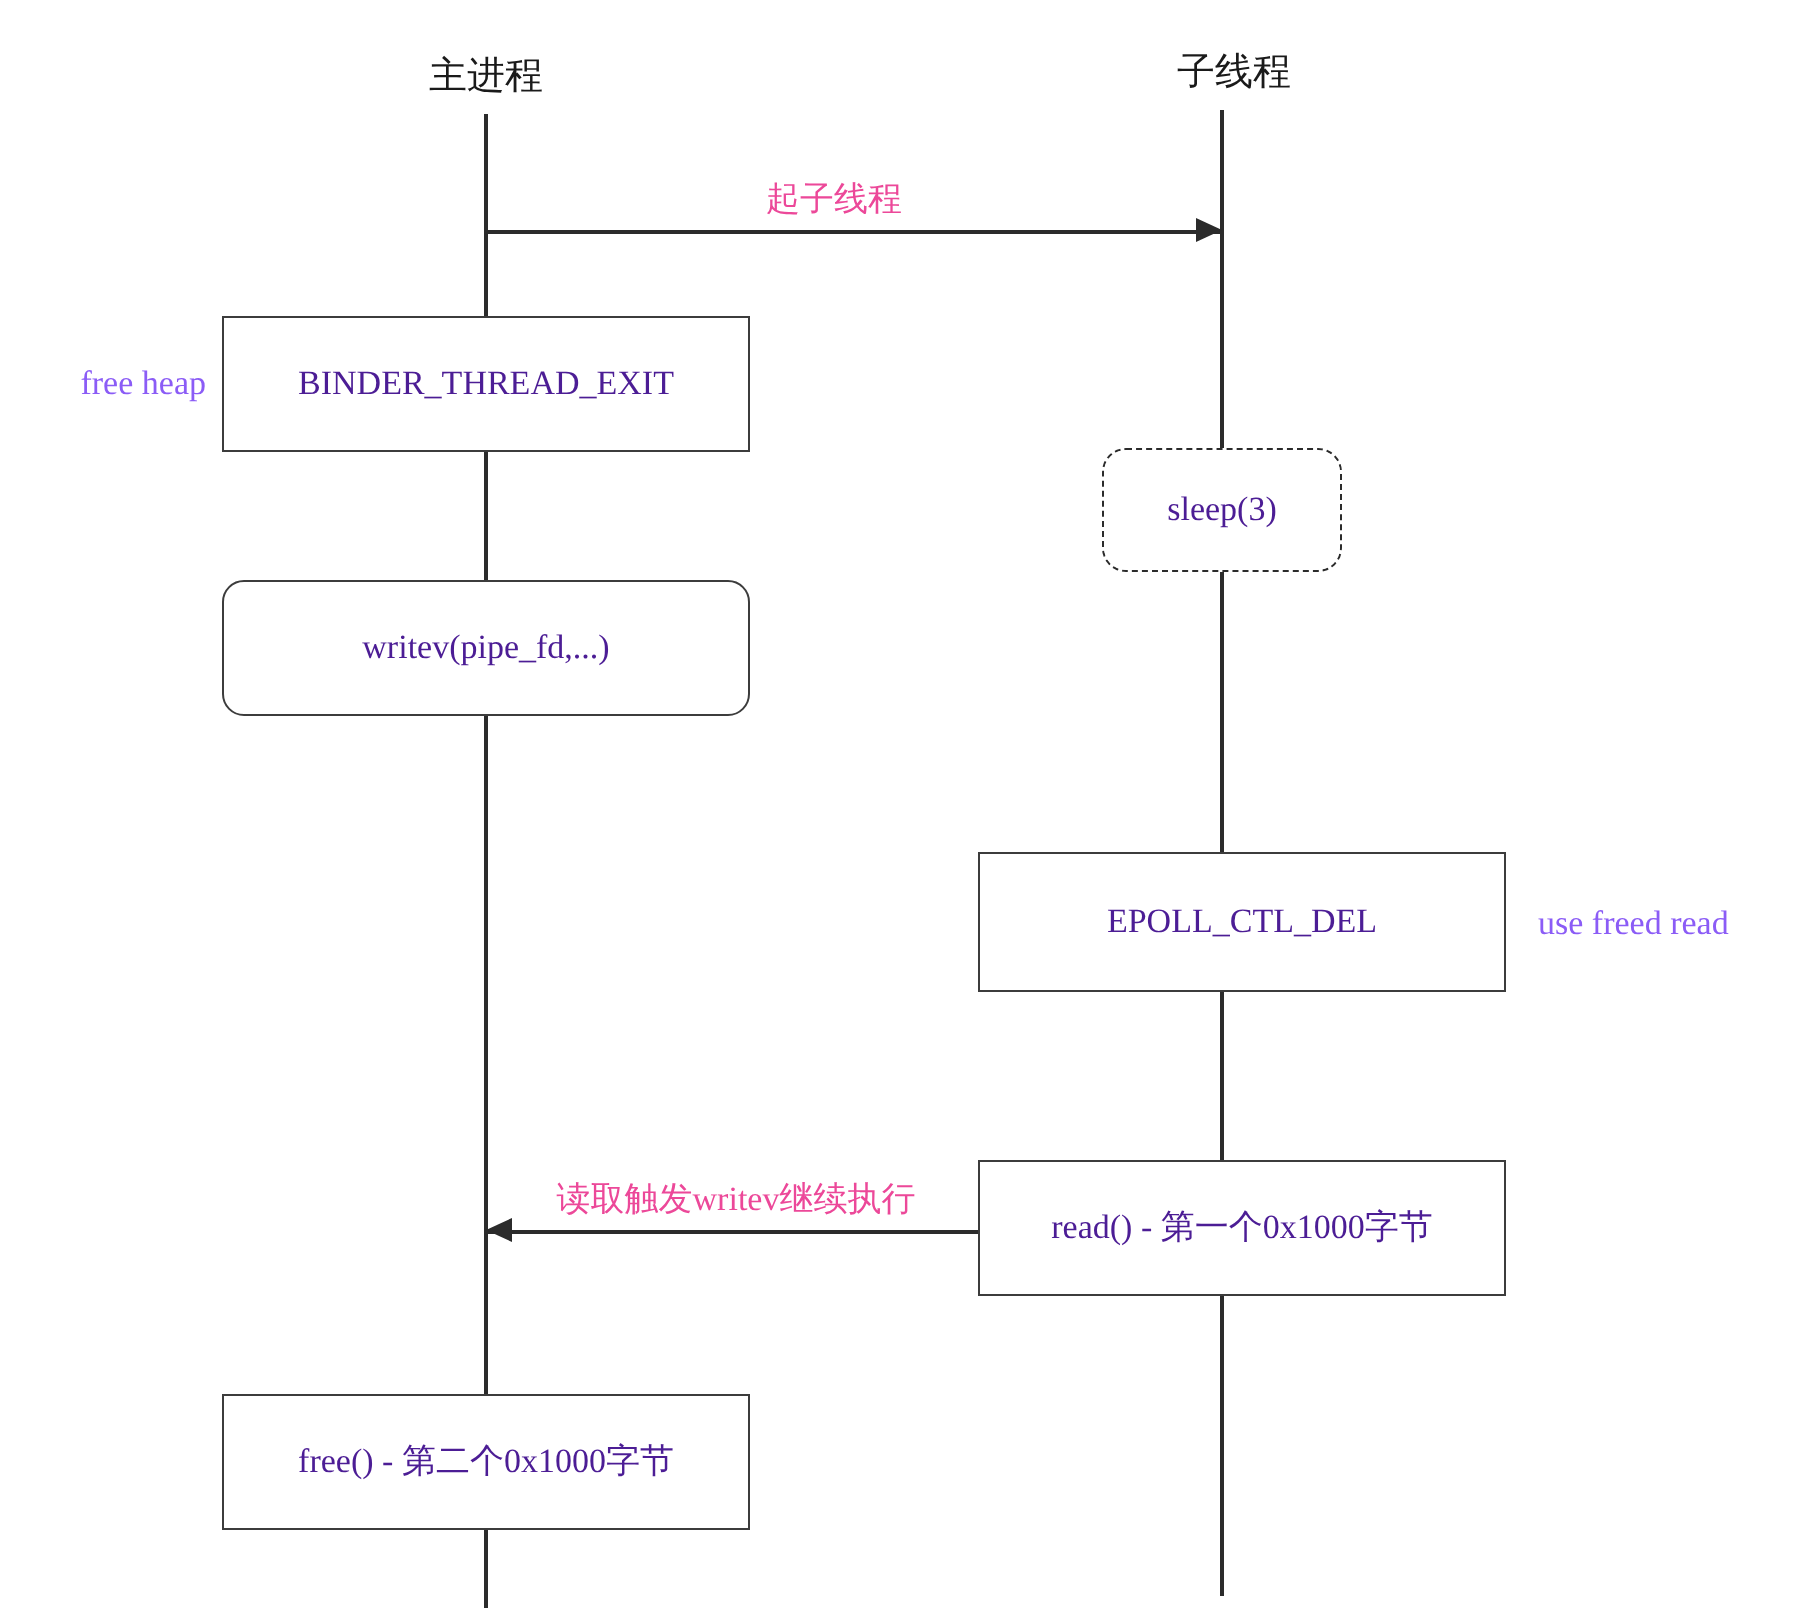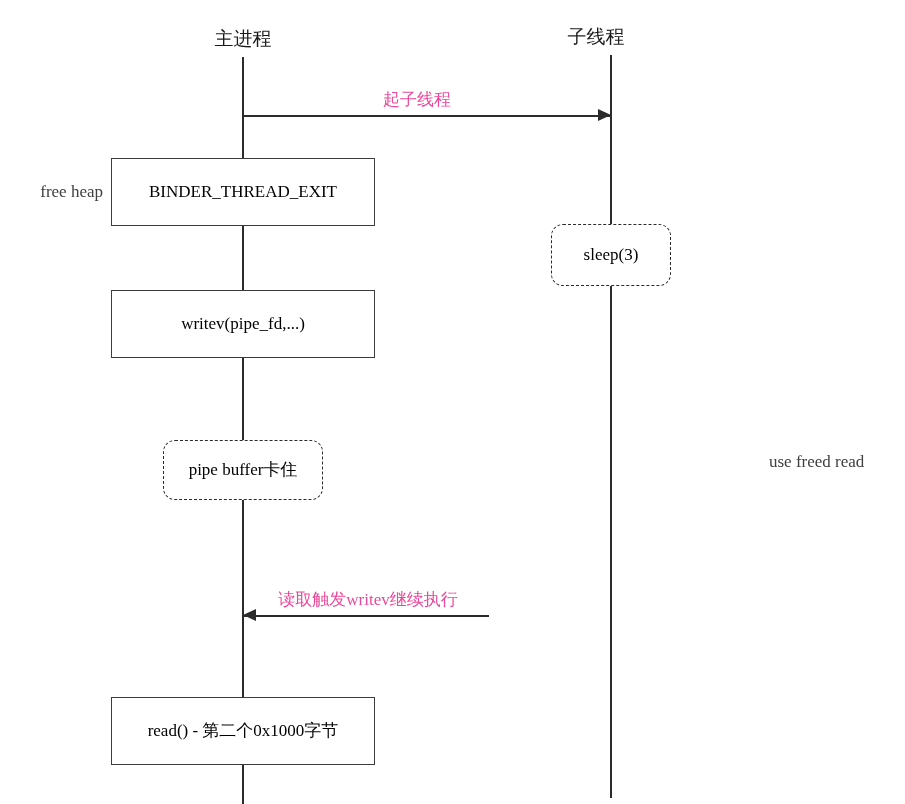--- a/index.html
+++ b/index.html
@@ -31,21 +31,21 @@
     background: #2b2b2b;
     transform: translateX(-1px);
   }
   .node {
     position: absolute;
     box-sizing: border-box;
     display: flex;
     align-items: center;
     justify-content: center;
     background: #ffffff;
-    color: #000000;
+    color: #4c1d95;
     font-size: 17px;
     line-height: 1.2;
     text-align: center;
     z-index: 3;
   }
   .node.solid {
     border: 1.6px solid #3c3c3c;
   }
   .node.dashed {
     border: 1.8px dashed #2b2b2b;
@@ -78,71 +78,74 @@
     border-left: 13px solid #2b2b2b;
   }
   .arrowhead.left {
     border-top: 6.5px solid transparent;
     border-bottom: 6.5px solid transparent;
     border-right: 13px solid #2b2b2b;
   }
   .side-note {
     position: absolute;
     font-size: 17px;
-    color: #404040;
+    color: #8b5cf6;
     white-space: nowrap;
     line-height: 1;
     z-index: 4;
   }
   .side-note.right-of {
     text-align: left;
   }
   .side-note.left-of {
     text-align: right;
     transform: translateX(-100%);
   }
 </style>
 </head>
 <body>
 
 <div id="canvas">
 
   <div class="lifeline-title" style="left:243px; top:14px;">主进程</div>
   <div class="lifeline" style="left:243px; top:42px; height:754px;"></div>
 
-  <div class="lifeline-title" style="left:596px; top:12px;">子线程</div>
+  <div class="lifeline-title" style="left:617px; top:12px;">子线程</div>
   <div class="lifeline" style="left:611px; top:40px; height:743px;"></div>
 
   <div class="msg-line" style="left:243px; top:100px; width:368px;"></div>
   <div class="arrowhead right" style="left:598px; top:94px;"></div>
   <div class="msg-label" style="left:417px; top:76px;">起子线程</div>
 
   <div class="msg-line" style="left:243px; top:600px; width:246px;"></div>
   <div class="arrowhead left" style="left:243px; top:594px;"></div>
   <div class="msg-label" style="left:368px; top:576px;text-align:right;">读取触发writev继续执行</div>
 
   <div class="node solid" style="left:111px; top:143px; width:264px; height:68px;">
     <span>BINDER_THREAD_EXIT</span>
   </div>
 
-  <div class="node solid" style="left:111px; top:275px; width:264px; height:68px;">
+  <div class="node solid" style="left:111px; top:275px; width:264px; height:68px;border-radius:11px;">
     <span>writev(pipe_fd,...)</span>
   </div>
 
-  <div class="node dashed" style="left:163px; top:425px; width:160px; height:60px;">
-    <span>pipe buffer卡住</span>
-  </div>
 
   <div class="node solid" style="left:111px; top:682px; width:264px; height:68px;">
-    <span>read() - 第二个0x1000字节</span>
+    <span>free() - 第二个0x1000字节</span>
   </div>
 
   <div class="node dashed" style="left:551px; top:209px; width:120px; height:62px;">
     <span>sleep(3)</span>
   </div>
 
+  <div class="node solid" style="left:489px; top:411px; width:264px; height:70px;">
+    <span>EPOLL_CTL_DEL</span>
+  </div>
 
+  <div class="node solid" style="left:489px; top:565px; width:264px; height:68px;">
+    <span>read() - 第一个0x1000字节</span>
+  </div>
 
   <div class="side-note left-of" style="left:103px; top:168px;">free heap</div>
 
   <div class="side-note right-of" style="left:769px; top:438px;">use freed read</div>
 
 </div>
 
 </body></html>

